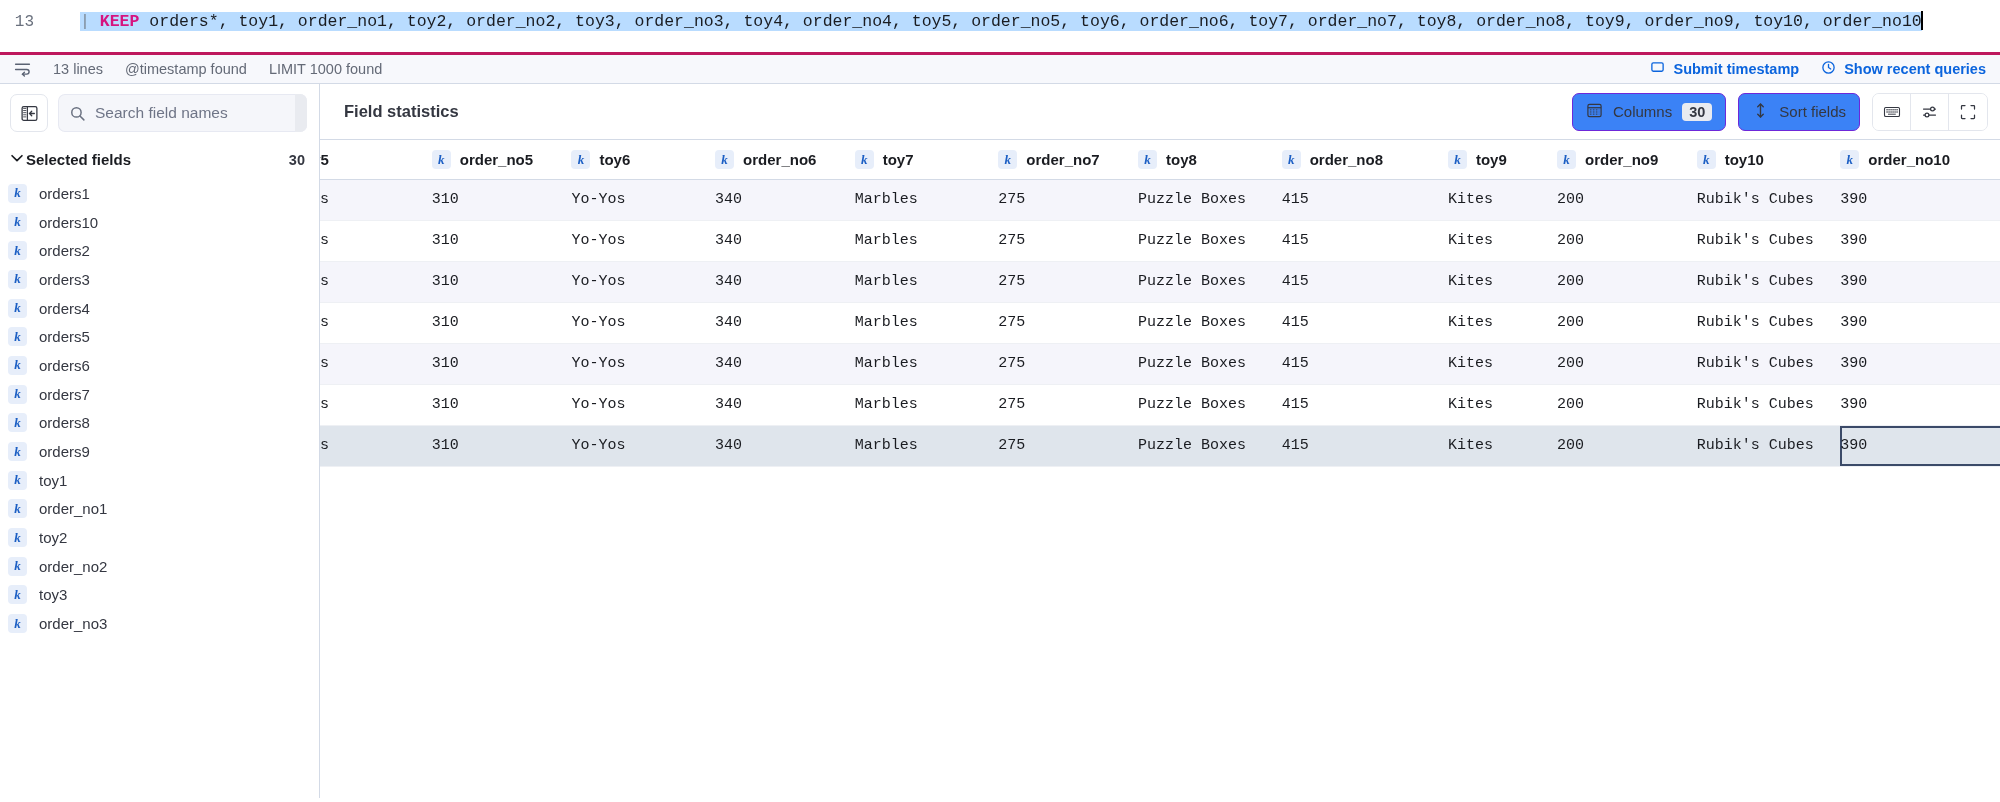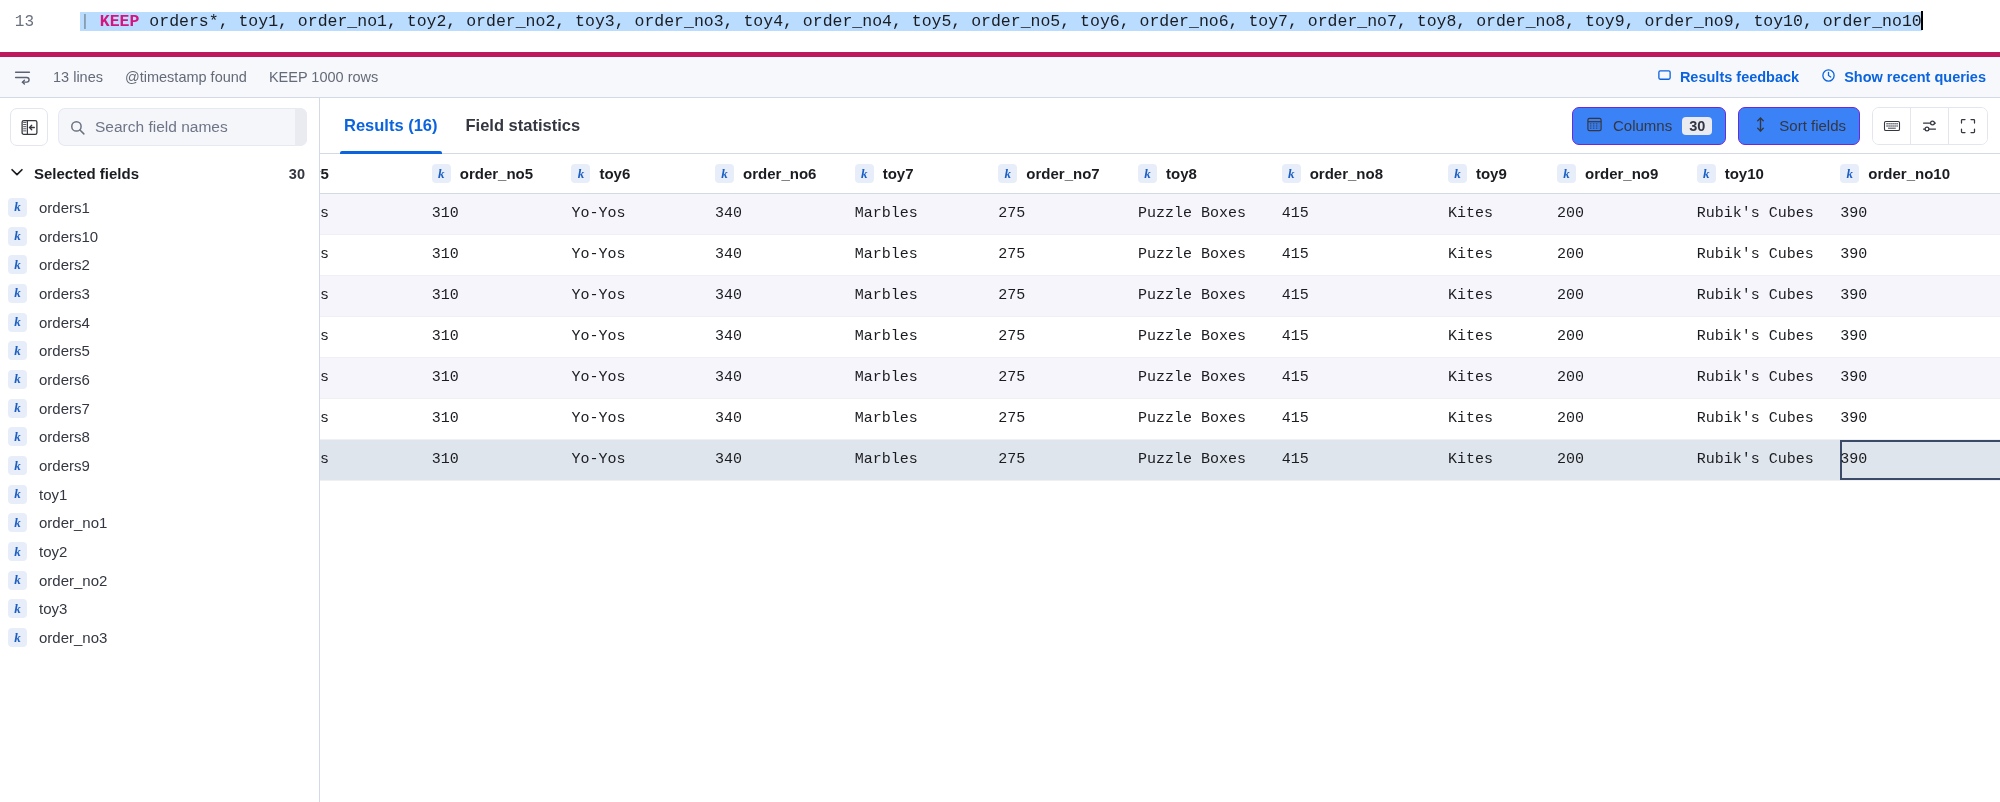--- a/index.html
+++ b/index.html
@@ -45,23 +45,23 @@
   .pipe { color: #7b8794; }
   .caret {
     display: inline-block;
     width: 2px; height: 19px;
     background: #000;
     vertical-align: -4px;
     margin-left: -1px;
   }
   
   .statusbar {
-    height: 46px;
+    height: 32px;
     background: #f7f8fc;
-    border-top: 5px solid #be185d;
+    border-top: 3px solid #be185d;
     border-bottom: 1px solid #d3dae6;
     display: flex;
     align-items: center;
     padding: 0 14px;
     font-size: 14.5px;
     color: #646a77;
     gap: 22px;
   }
   .statusbar .sb-icon { color: #5a6273; display: flex; align-items: center; }
   .statusbar .grow { flex: 1 1 auto; }
@@ -121,21 +121,20 @@
     background: #e9ebf0;
     color: #4b5160;
     font-size: 15px;
     cursor: pointer;
   }
   .side-section {
     display: flex; align-items: center;
     padding: 9px 14px 9px 8px;
     font-weight: 700; font-size: 15px;
     color: #1a1c21;
-    gap: 8px;
     cursor: pointer;
   }
   .side-section .cnt {
     margin-left: auto;
     font-weight: 700; font-size: 14.5px; color: #343741;
   }
   .field-list { overflow: hidden; flex: 1 1 auto; }
   .field-row {
     display: flex; align-items: center; gap: 12px;
     padding: 5px 14px 5px 8px;
@@ -240,29 +239,29 @@
 
 <div class="statusbar">
   <span class="sb-icon">
     <svg width="17" height="17" viewBox="0 0 16 16" fill="none" stroke="#5a6273" stroke-width="1.3" stroke-linecap="round">
       <path d="M1.5 3h13M1.5 8h10.5a2.2 2.2 0 010 4.4H8"></path>
         <path d="M9.8 10.6L8 12.4l1.8 1.8"></path>
     </svg>
   </span>
   <span>13 lines</span>
   <span>@timestamp found</span>
-  <span>KEEP 1000 rows</span>
+  <span>LIMIT 1000 found</span>
   <span class="grow"></span>
   <span class="sb-link">
     <span>
       <svg width="15" height="15" viewBox="0 0 16 16" fill="none" stroke="#0b64dd" stroke-width="1.4">
         <rect x="2" y="3" width="12" height="9" rx="1.5"></rect>
       </svg>
     </span>
-    <span>Results feedback</span>
+    <span>Submit timestamp</span>
   </span>
   <span class="sb-link">
     <span>
       <svg width="15" height="15" viewBox="0 0 16 16" fill="none" stroke="#0b64dd" stroke-width="1.4" stroke-linecap="round">
         <circle cx="8" cy="8" r="6"></circle>
           <path d="M8 4.6V8l2.4 1.6"></path>
       </svg>
     </span>
     <span>Show recent queries</span>
   </span>
@@ -373,21 +372,20 @@
         <div class="field-row">
           <span class="kbadge">k</span>
           <span class="field-name">order_no3</span>
         </div>
       </div>
   </div>
 
   <div class="main">
     <div class="main-top">
       <div class="tabs" id="tabs">
-          <div class="tab active">Results (16)</div>
           <div class="tab">Field statistics</div>
         </div>
       <span class="grow"></span>
       <button class="tb-btn" style="margin-right:12px;">
         <span>
           <svg width="17" height="17" viewBox="0 0 16 16" fill="none" stroke="#343741" stroke-width="1.15">
             <rect x="1.8" y="2.2" width="12.4" height="11.6" rx="1.5"></rect>
             <path d="M1.8 5.4h12.4"></path>
             <path d="M3.6 7.4h1.6M6.4 7.4h1.6M9.2 7.4h1.6M12 7.4h.5M3.6 9.4h1.6M6.4 9.4h1.6M9.2 9.4h1.6M12 9.4h.5M3.6 11.4h1.6M6.4 11.4h1.6M9.2 11.4h1.6M12 11.4h.5" stroke-width=".9"></path>
           </svg>

